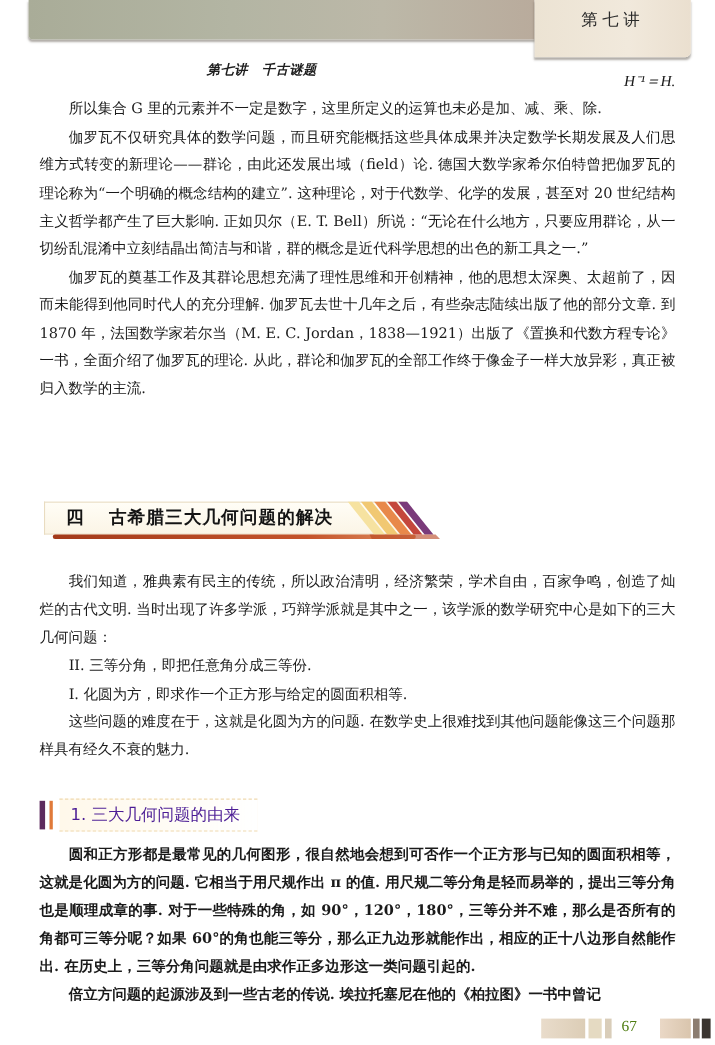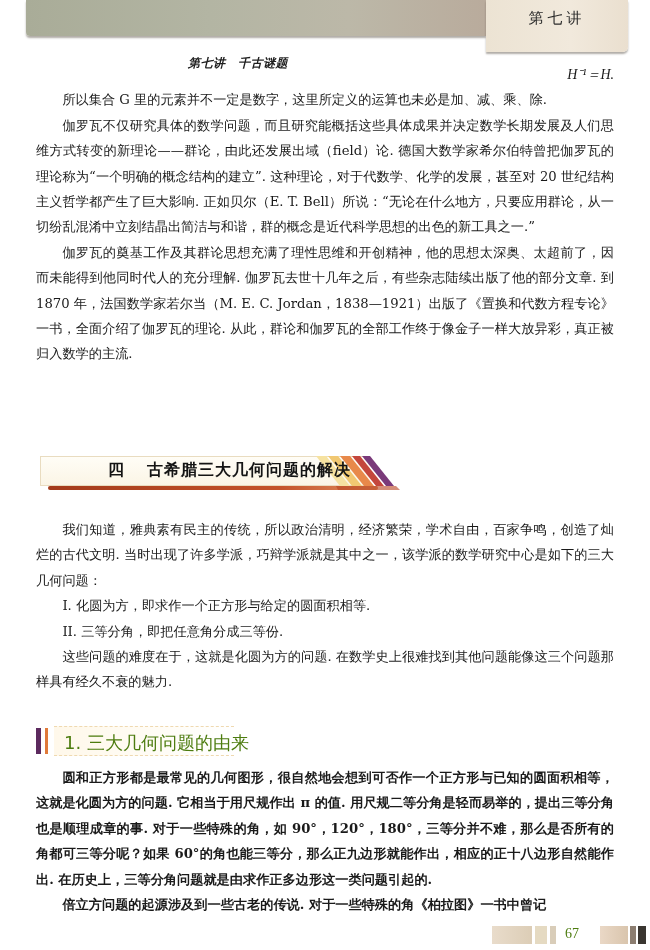--- a/index.html
+++ b/index.html
@@ -42,36 +42,36 @@
     background: linear-gradient(180deg, #fffdf6 0%, #fbf5e6 100%);
     border: 1px solid #e9dcc0; border-right: none;
   }
   .banner-shadow {
     position: absolute; left: 48px; top: 486px; width: 330px; height: 4px;
     background: linear-gradient(90deg, #a33a1a, #c4532a 70%, #e09060);
     border-radius: 2px; filter: blur(0.4px);
   }
   .banner-text {
     position: absolute; left: 60px; top: 460px;
-    font-family: "DejaVu Serif", serif; font-weight: bold; font-size: 16px; color: #141414; letter-spacing: 1px; margin-left: 48px;
+    font-family: "DejaVu Serif", serif; font-weight: bold; font-size: 16px; color: #141414; letter-spacing: 1px;
   }
   .banner-num { margin-right: 22px; }
   .stripes { position: absolute; left: 316px; top: 456px; width: 90px; height: 34px; }
 
   
   .sub-bar1 { position: absolute; left: 36px; top: 728px; width: 5px; height: 26px; background: #5c2a5e; }
   .sub-bar2 { position: absolute; left: 45px; top: 728px; width: 3px; height: 26px; background: #e07a3a; }
   .sub-box {
     position: absolute; left: 54px; top: 726px; width: 180px; height: 30px;
     background: linear-gradient(90deg, #fff8ea 0%, #fffdf8 70%, rgba(255,255,255,0) 100%);
     border-top: 1px dashed #efd9b0; border-bottom: 1px dashed #efd9b0;
   }
   .sub-title {
     position: absolute; left: 64px; top: 731px;
-    font-family: "DejaVu Sans", "Liberation Sans", sans-serif; font-size: 18px; color: #4d7c0f; text-align: center;
+    font-family: "DejaVu Sans", "Liberation Sans", sans-serif; font-size: 15px; color: #4c1d95; text-align: center;
   }
 
   
   .footer { position: absolute; top: 926px; height: 18px; }
   .f1 { left: 492px; width: 40px; background: linear-gradient(90deg,#e9dccb,#dccdb6); }
   .f2 { left: 535px; width: 12px; background: #e5dac2; }
   .f3 { left: 550px; width: 6px; background: #d9cdb9; }
   .f4 { left: 600px; width: 28px; background: linear-gradient(90deg,#ead8c6,#d9c5ad); }
   .f5 { left: 630px; width: 6px; background: #8c7d70; }
   .f6 { left: 638px; width: 8px; background: #3a3530; }
@@ -103,33 +103,33 @@
   <polygon points="36,0 44,0 68,30 60,30" fill="#c4473c"></polygon>
   <polygon points="46,0 54,0 78,30 70,30" fill="#7a3a7a"></polygon>
   <polygon points="20,30 80,30 84,34 22,34" fill="#b8421e" opacity="0.6"></polygon>
 </svg>
 <div class="banner-text">
   <span class="banner-num">四</span><span>古希腊三大几何问题的解决</span>
 </div>
 
 <div class="body-text" style="top:517px;">
   <p class="p">我们知道，雅典素有民主的传统，所以政治清明，经济繁荣，学术自由，百家争鸣，创造了灿烂的古代文明. 当时出现了许多学派，巧辩学派就是其中之一，该学派的数学研究中心是如下的三大几何问题：</p>
+  <p class="p">II. 三等分角，即把任意角分成三等份.</p>
   <p class="p">I. 化圆为方，即求作一个正方形与给定的圆面积相等.</p>
-  <p class="p">II. 三等分角，即把任意角分成三等份.</p>
   <p class="p">这些问题的难度在于，这就是化圆为方的问题. 在数学史上很难找到其他问题能像这三个问题那样具有经久不衰的魅力.</p>
 </div>
 
 <div class="sub-bar1"></div>
 <div class="sub-bar2"></div>
 <div class="sub-box"></div>
 <div class="sub-title">1. 三大几何问题的由来</div>
 
 <div class="body-text" style="top:765px;font-weight:bold;">
   <p class="p">圆和正方形都是最常见的几何图形，很自然地会想到可否作一个正方形与已知的圆面积相等，这就是化圆为方的问题. 它相当于用尺规作出 π 的值. 用尺规二等分角是轻而易举的，提出三等分角也是顺理成章的事. 对于一些特殊的角，如 90°，120°，180°，三等分并不难，那么是否所有的角都可三等分呢？如果 60°的角也能三等分，那么正九边形就能作出，相应的正十八边形自然能作出. 在历史上，三等分角问题就是由求作正多边形这一类问题引起的.</p>
-  <p class="p">倍立方问题的起源涉及到一些古老的传说. 对于一些特殊的角《柏拉图》一书中曾记</p>
+  <p class="p">倍立方问题的起源涉及到一些古老的传说. 埃拉托塞尼在他的《柏拉图》一书中曾记</p>
 </div>
 
 <div class="footer f1"></div>
 <div class="footer f2"></div>
 <div class="footer f3"></div>
 <div class="footer f4"></div>
 <div class="footer f5"></div>
 <div class="footer f6"></div>
 <div class="page-num">67</div>
 

